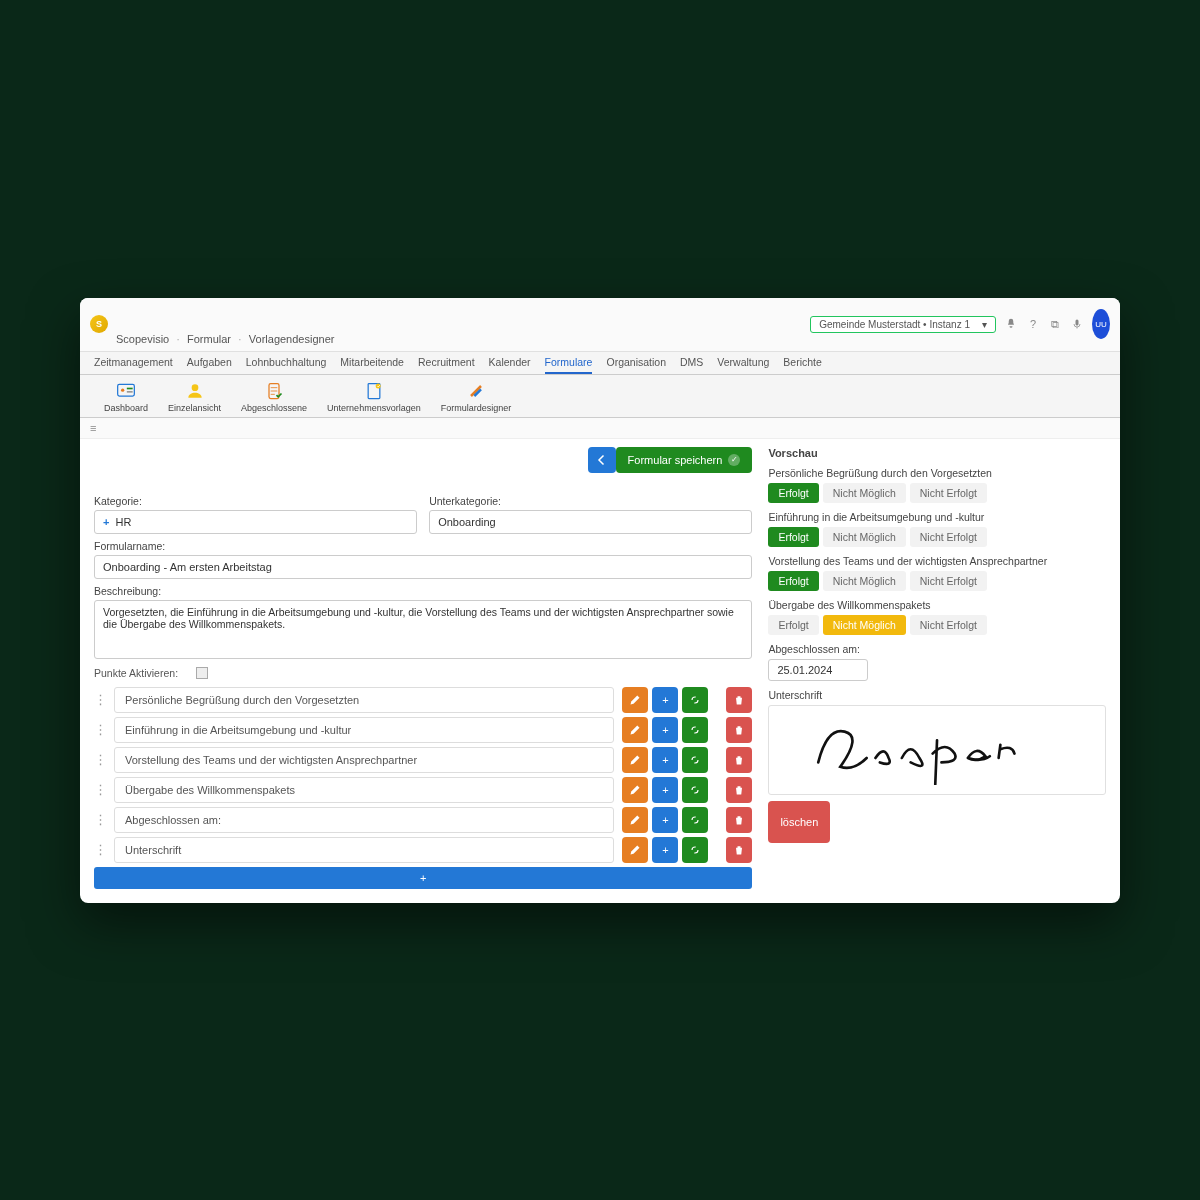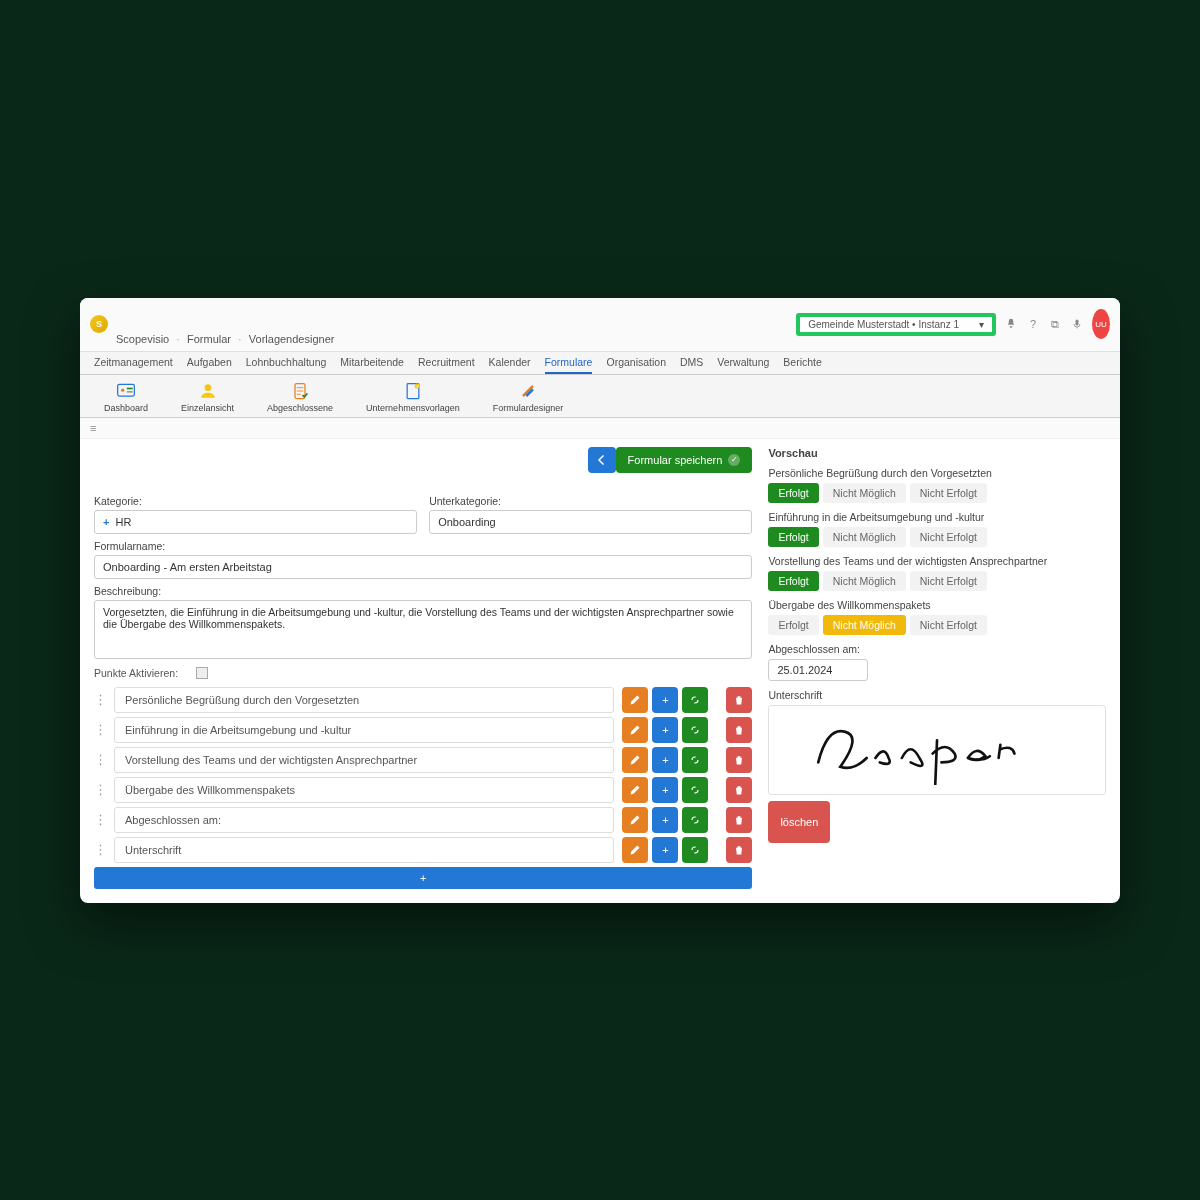--- a/index.html
+++ b/index.html
@@ -33,42 +33,42 @@
     width: 18px; height: 18px;
     background: linear-gradient(135deg,#f5c518,#e0a800);
     border-radius: 50%;
     display: flex; align-items: center; justify-content: center;
     font-size: 9px; font-weight: bold; color: #fff;
   }
   .breadcrumb { font-size: 11px; color: #555; margin-top: 29px; }
   .breadcrumb .sep { color: #aaa; margin: 0 4px; }
   .title-right { margin-left: auto; display: flex; align-items: center; gap: 8px; }
   .instance-select {
-    border: 4px solid #22c55e; border-radius: 3px; padding: 2px 8px;
+    border: 1px solid #22c55e; border-radius: 3px; padding: 2px 8px;
     font-size: 10px; color: #555; background: #fff;
-    display: flex; align-items: center; gap: 20px;
+    display: flex; align-items: center; gap: 12px;
   }
   .title-icon { width: 14px; height: 14px; color: #888; display: flex; align-items: center; justify-content: center; }
-  .avatar { width: 18px; height: 30px; border-radius: 50%; background: #ef4444; color:#fff; font-size:8px; display:flex; align-items:center; justify-content:center; }
+  .avatar { width: 18px; height: 30px; border-radius: 50%; background: #1d4ed8; color:#fff; font-size:8px; display:flex; align-items:center; justify-content:center; }
 
   .mainnav {
     display: flex;
     gap: 14px;
     padding: 4px 14px 0;
     background: #f5f5f5;
     font-size: 10.5px;
     color: #555;
     border-bottom: 1px solid #ccc;
   }
   .mainnav span { padding-bottom: 4px; cursor: pointer; }
   .mainnav .active { color: #2266cc; border-bottom: 2px solid #2266cc; }
 
   .ribbon {
     display: flex;
-    gap: 13px;
+    gap: 0;
     padding: 4px 14px 2px;
     background: #f5f5f5;
     border-bottom: 1px solid #ccc;
   }
   .ribbon-item {
     display: flex;
     flex-direction: column;
     align-items: center;
     padding: 2px 10px;
     cursor: pointer;

